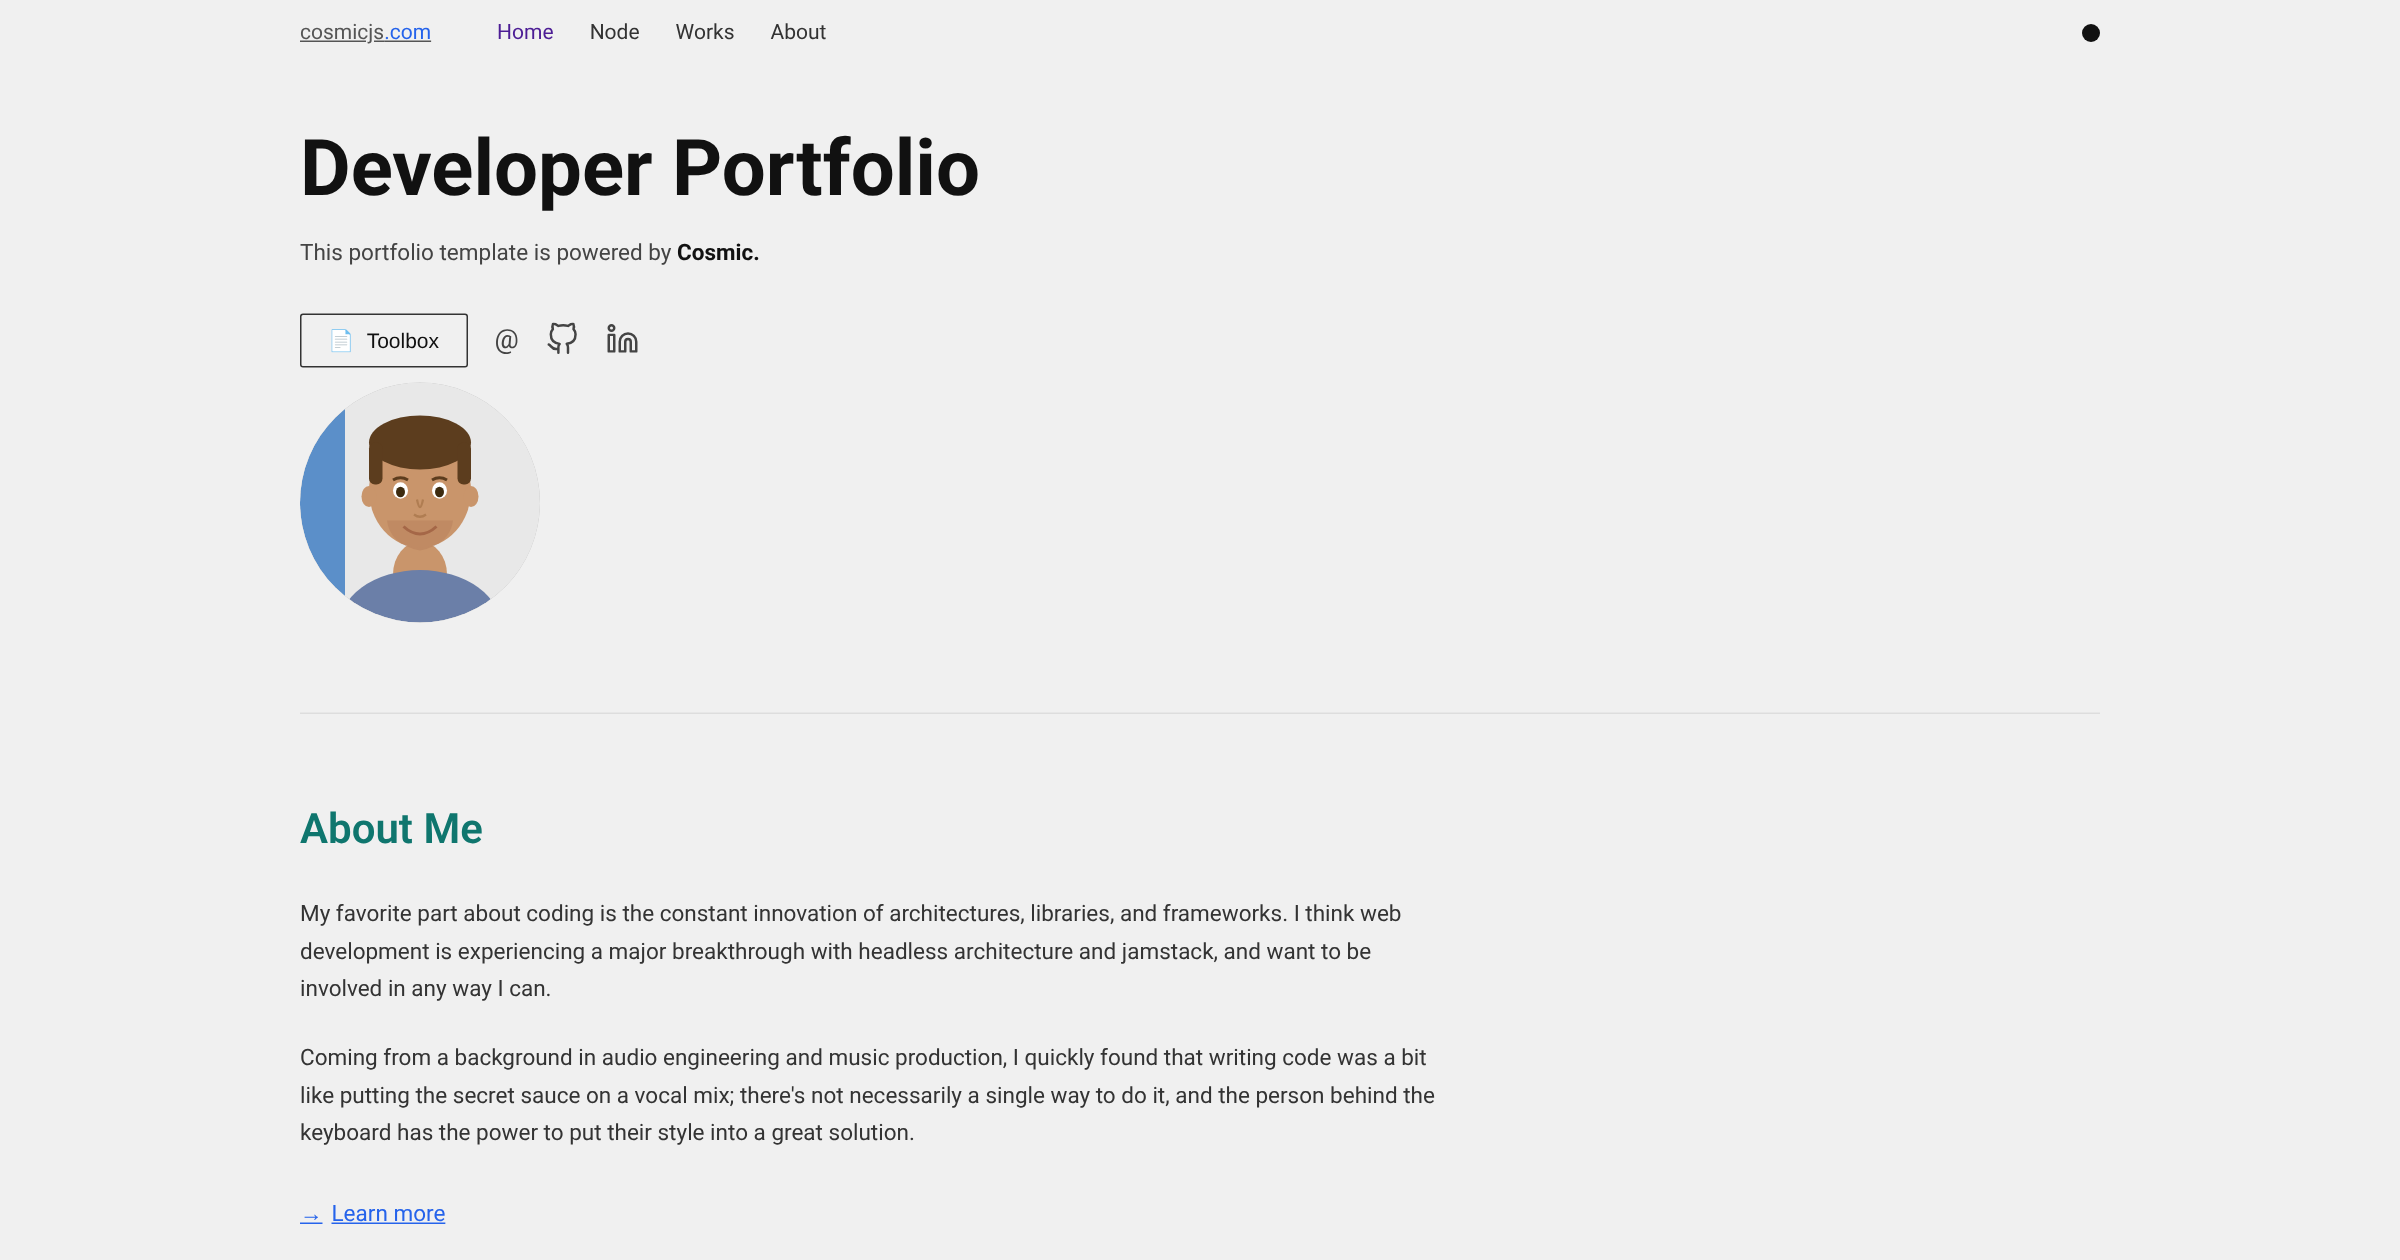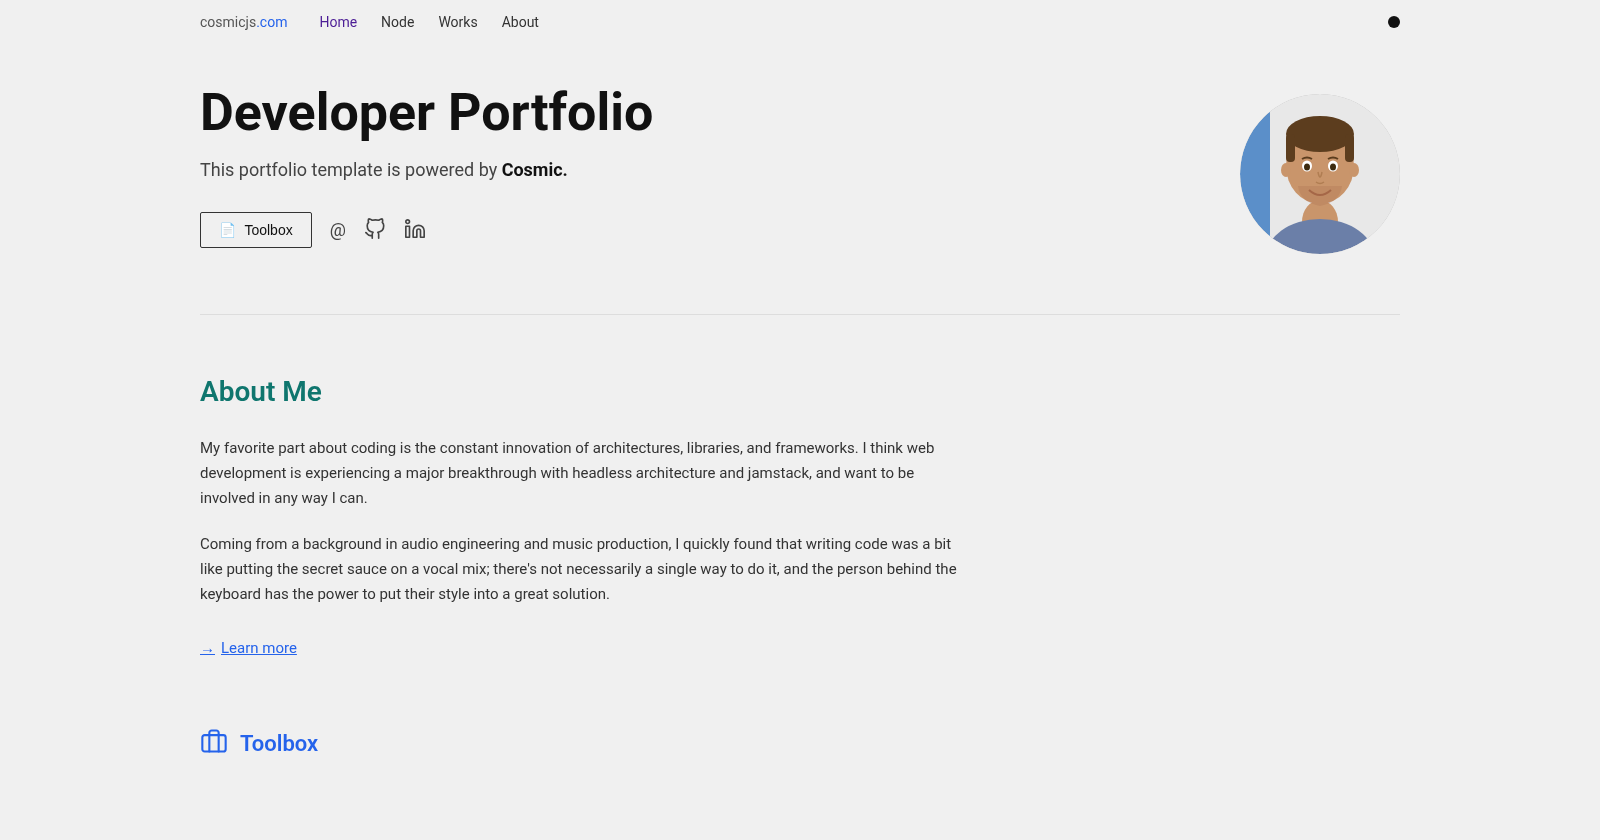--- a/index.html
+++ b/index.html
@@ -28,21 +28,22 @@
 
     .nav-links {
       display: flex;
       align-items: center;
       gap: 24px;
     }
 
     .nav-brand {
       font-size: 14px;
       color: #555;
-      margin-right: 8px;
+      margin-right: 20px;
+      text-decoration: underline;
     }
 
     .nav-brand span {
       color: #2563eb;
     }
 
     .nav-link {
       font-size: 14px;
       color: #333;
       text-decoration: none;
@@ -64,37 +65,38 @@
     }
 
     
     .hero-section {
       max-width: 1200px;
       margin: 40px auto 0;
       display: flex;
       align-items: flex-start;
       justify-content: space-between;
       padding: 0 0 60px 0;
+      flex-direction: column;
     }
 
     .hero-content {
       flex: 1;
       max-width: 700px;
     }
 
     .hero-title {
       font-size: 52px;
       font-weight: 700;
       color: #111;
       line-height: 1.1;
       margin-bottom: 18px;
     }
 
     .hero-subtitle {
-      font-size: 18px;
+      font-size: 15px;
       color: #444;
       margin-bottom: 32px;
       font-weight: 400;
     }
 
     .hero-subtitle strong {
       font-weight: 700;
       color: #111;
     }
 

